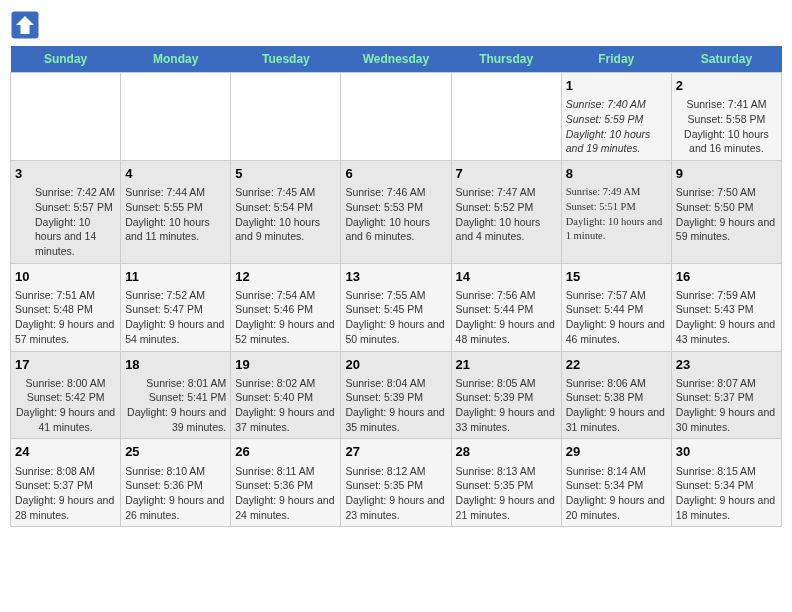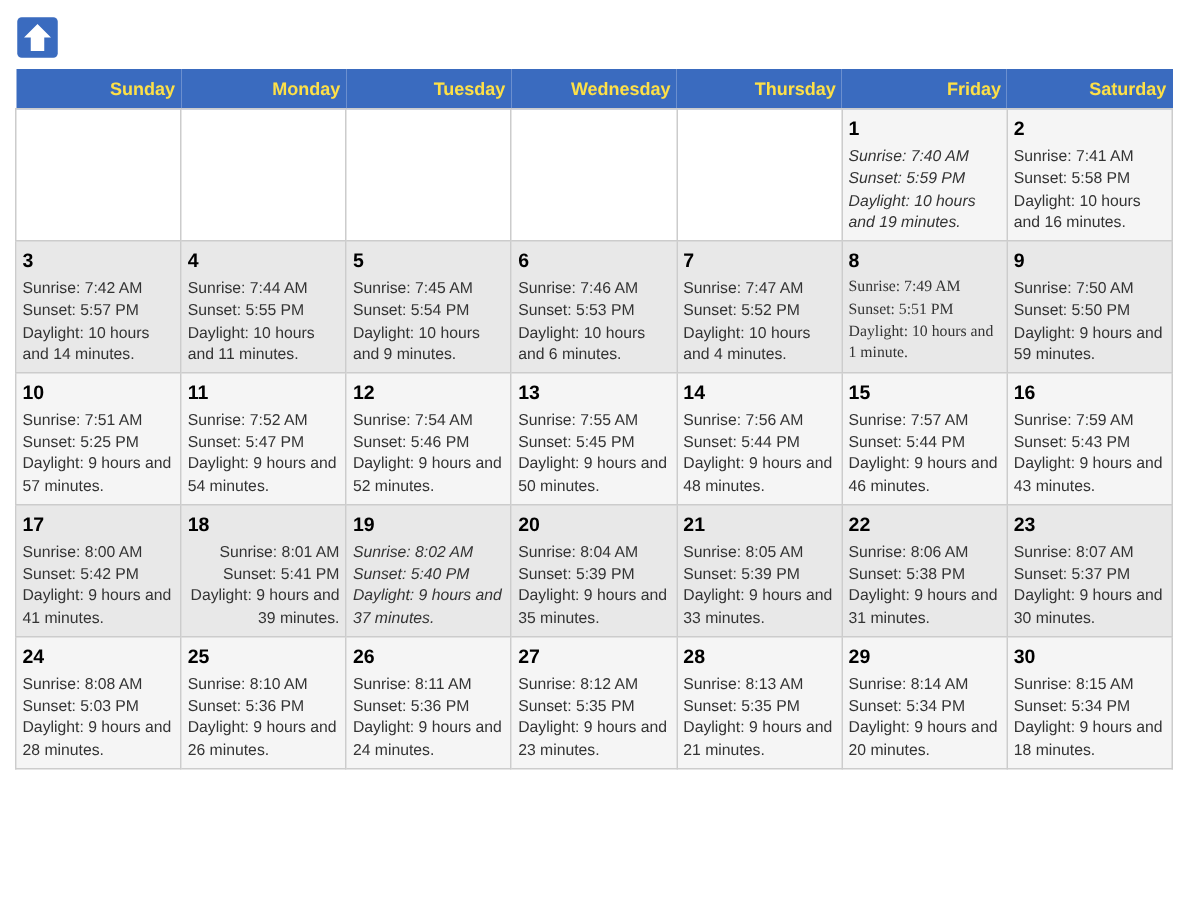--- a/index.html
+++ b/index.html
@@ -48,23 +48,23 @@
       font-weight: normal;
       color: #555;
     }
     table {
       width: 100%;
       border-collapse: collapse;
       font-size: 11px;
     }
     thead tr th {
       background-color: #3a6bbf;
-      color: #fde047;
+      color: #86efac;
       padding: 6px 4px;
-      text-align: right;
+      text-align: center;
       font-size: 12px;
       font-weight: bold;
     }
     tbody tr td {
       vertical-align: top;
       padding: 4px 4px;
       border: 1px solid #ccc;
       width: 14.28%;
       min-height: 80px;
       background: #fff;
@@ -130,29 +130,29 @@
         <td class="empty-cell">&nbsp;</td>
         <td class="empty-cell">&nbsp;</td>
         <td>
           <span class="day-number">1</span>
           <div class="day-info" style="white-space: pre-line; font-style: italic;">Sunrise: 7:40 AM
 Sunset: 5:59 PM
 Daylight: 10 hours and 19 minutes.</div>
         </td>
         <td>
           <span class="day-number">2</span>
-          <div class="day-info" style="white-space: pre-line;">Sunrise: 7:41 AM
+          <div class="day-info" style="white-space: pre-line; text-align: center;">Sunrise: 7:41 AM
 Sunset: 5:58 PM
 Daylight: 10 hours and 16 minutes.</div>
         </td>
       </tr>
       <tr>
         <td>
           <span class="day-number">3</span>
-          <div class="day-info" style="white-space: pre-line;">Sunrise: 7:42 AM
+          <div class="day-info" style="white-space: pre-line; margin-left: 20px;">Sunrise: 7:42 AM
 Sunset: 5:57 PM
 Daylight: 10 hours and 14 minutes.</div>
         </td>
         <td>
           <span class="day-number">4</span>
           <div class="day-info" style="white-space: pre-line;">Sunrise: 7:44 AM
 Sunset: 5:55 PM
 Daylight: 10 hours and 11 minutes.</div>
         </td>
         <td>
@@ -183,21 +183,21 @@
           <span class="day-number">9</span>
           <div class="day-info" style="white-space: pre-line;">Sunrise: 7:50 AM
 Sunset: 5:50 PM
 Daylight: 9 hours and 59 minutes.</div>
         </td>
       </tr>
       <tr>
         <td>
           <span class="day-number">10</span>
           <div class="day-info" style="white-space: pre-line;">Sunrise: 7:51 AM
-Sunset: 5:25 PM
+Sunset: 5:48 PM
 Daylight: 9 hours and 57 minutes.</div>
         </td>
         <td>
           <span class="day-number">11</span>
           <div class="day-info" style="white-space: pre-line;">Sunrise: 7:52 AM
 Sunset: 5:47 PM
 Daylight: 9 hours and 54 minutes.</div>
         </td>
         <td>
           <span class="day-number">12</span>
@@ -226,33 +226,33 @@
         <td>
           <span class="day-number">16</span>
           <div class="day-info" style="white-space: pre-line;">Sunrise: 7:59 AM
 Sunset: 5:43 PM
 Daylight: 9 hours and 43 minutes.</div>
         </td>
       </tr>
       <tr>
         <td>
           <span class="day-number">17</span>
-          <div class="day-info" style="white-space: pre-line;">Sunrise: 8:00 AM
+          <div class="day-info" style="white-space: pre-line; text-align: center;">Sunrise: 8:00 AM
 Sunset: 5:42 PM
 Daylight: 9 hours and 41 minutes.</div>
         </td>
         <td>
           <span class="day-number">18</span>
           <div class="day-info" style="white-space: pre-line; text-align: right;">Sunrise: 8:01 AM
 Sunset: 5:41 PM
 Daylight: 9 hours and 39 minutes.</div>
         </td>
         <td>
           <span class="day-number">19</span>
-          <div class="day-info" style="white-space: pre-line; font-style: italic;">Sunrise: 8:02 AM
+          <div class="day-info" style="white-space: pre-line;">Sunrise: 8:02 AM
 Sunset: 5:40 PM
 Daylight: 9 hours and 37 minutes.</div>
         </td>
         <td>
           <span class="day-number">20</span>
           <div class="day-info" style="white-space: pre-line;">Sunrise: 8:04 AM
 Sunset: 5:39 PM
 Daylight: 9 hours and 35 minutes.</div>
         </td>
         <td>
@@ -271,21 +271,21 @@
           <span class="day-number">23</span>
           <div class="day-info" style="white-space: pre-line;">Sunrise: 8:07 AM
 Sunset: 5:37 PM
 Daylight: 9 hours and 30 minutes.</div>
         </td>
       </tr>
       <tr>
         <td>
           <span class="day-number">24</span>
           <div class="day-info" style="white-space: pre-line;">Sunrise: 8:08 AM
-Sunset: 5:03 PM
+Sunset: 5:37 PM
 Daylight: 9 hours and 28 minutes.</div>
         </td>
         <td>
           <span class="day-number">25</span>
           <div class="day-info" style="white-space: pre-line;">Sunrise: 8:10 AM
 Sunset: 5:36 PM
 Daylight: 9 hours and 26 minutes.</div>
         </td>
         <td>
           <span class="day-number">26</span>

